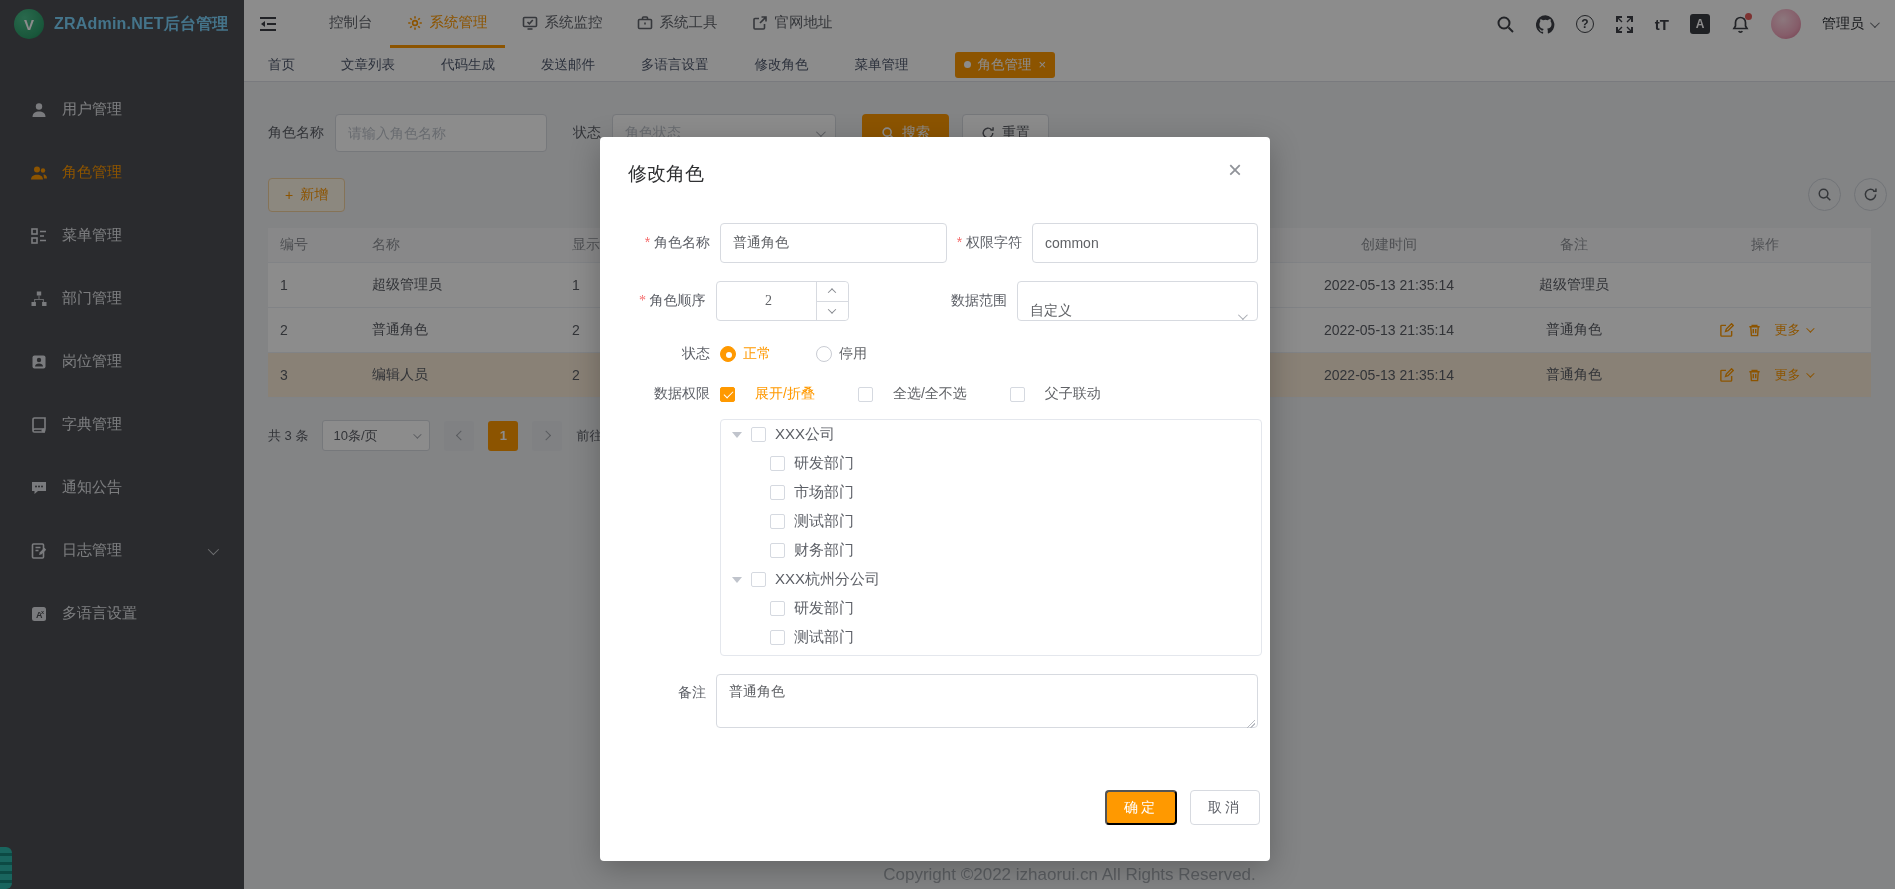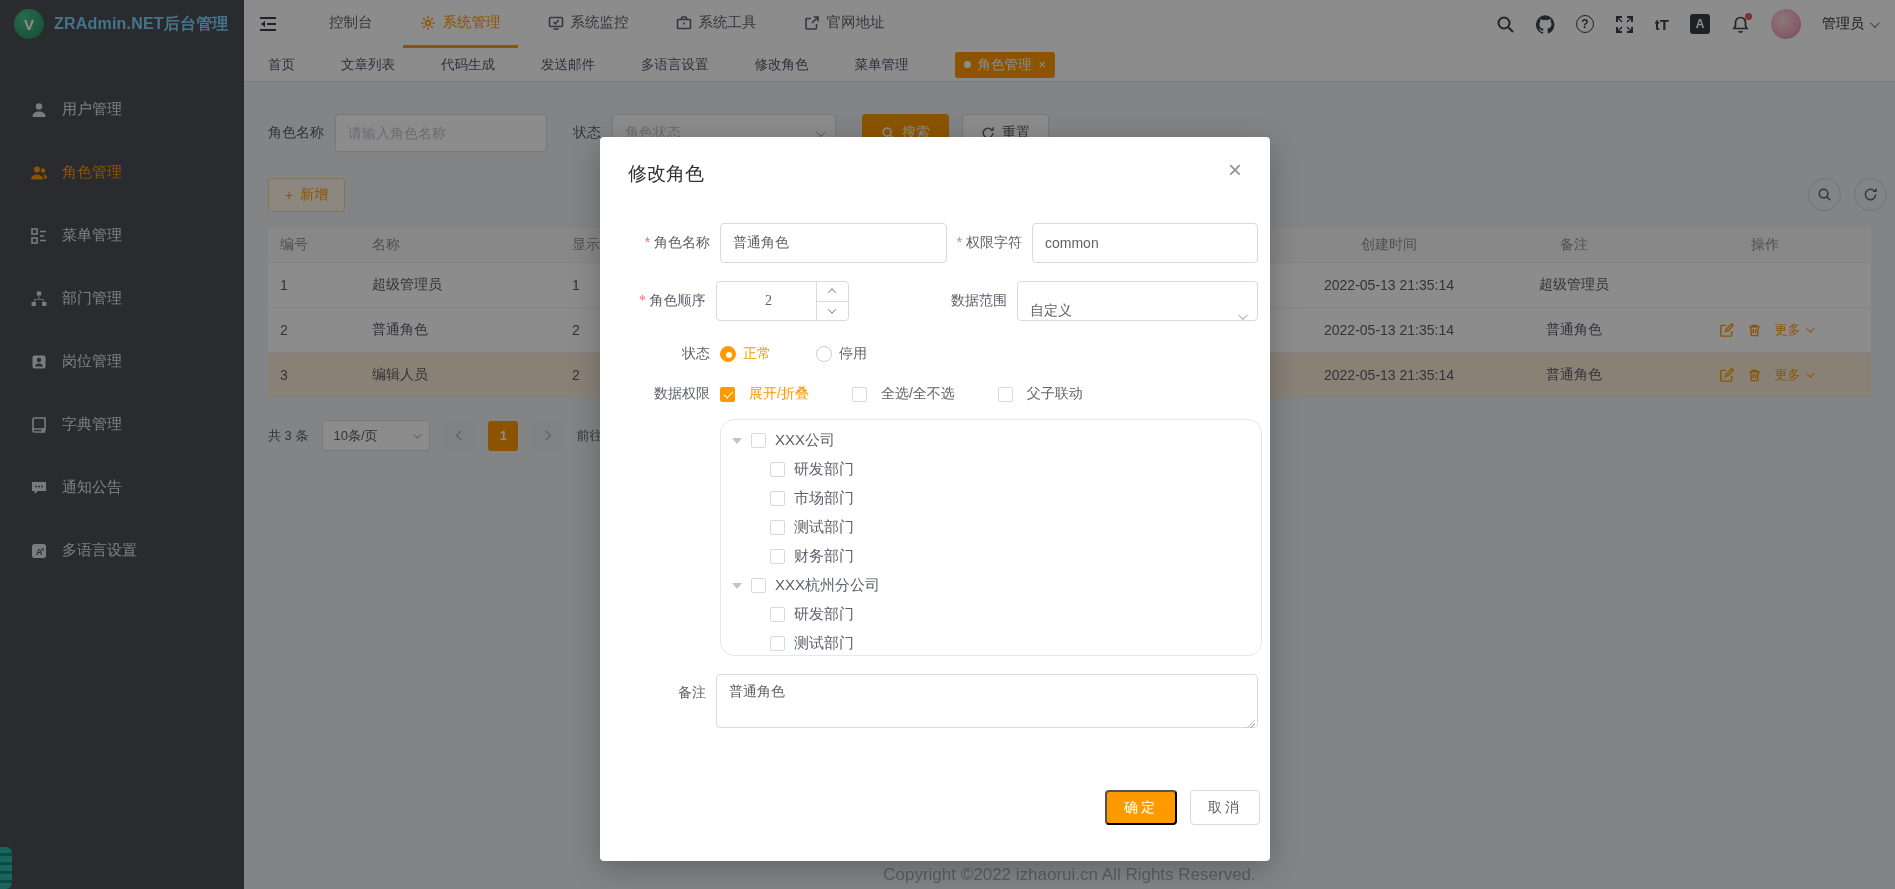--- a/index.html
+++ b/index.html
@@ -16,21 +16,21 @@
   .side-item { height:63px; display:flex; align-items:center; gap:14px; padding-left:30px; color:#e2e4e8; font-size:15px; cursor:pointer; position:relative; }
   .side-item .ic { width:18px; height:18px; color:#dfe1e5; flex:0 0 18px; }
   .side-item.active, .side-item.active .ic { color:#ff9900; }
   .side-item .side-chev { position:absolute; right:28px; width:8px; height:8px; border-right:1.5px solid #c7c9cd; border-bottom:1.5px solid #c7c9cd; transform:rotate(45deg) translateY(-2px); }
   .drawer-handle { position:absolute; left:0; bottom:0; width:12px; height:42px; border-radius:0 6px 6px 0;
      background:repeating-linear-gradient(180deg,#2eb8ac 0 6px,#17877d 6px 9px); }
 
   
   .topbar { position:absolute; left:244px; top:0; width:1651px; height:48px; background:#fff; display:flex; align-items:center; padding:0 18px 0 14px; z-index:5; }
   .burger { width:20px; height:20px; color:#3c3f45; cursor:pointer; }
-  .top-menu { display:flex; align-items:center; margin-left:34px; height:48px;gap:13px; }
+  .top-menu { display:flex; align-items:center; margin-left:34px; height:48px; }
   .menu-item { display:flex; align-items:center; gap:7px; padding:0 17px; height:48px; font-size:14.5px; color:#63666d; cursor:pointer; border-bottom:3px solid transparent; }
   .menu-item .ic { width:16px; height:16px; }
   .menu-item.active { color:#ff9900; border-bottom-color:#ff9900; }
   .top-right { margin-left:auto; display:flex; align-items:center; gap:21px; }
   .tool-ic { width:19px; height:19px; color:#3e4147; cursor:pointer; position:relative; }
   .q-circle { width:18px; height:18px; border:1.6px solid #3e4147; border-radius:50%; font-size:12px; font-weight:bold; color:#3e4147; display:flex; align-items:center; justify-content:center; cursor:pointer; }
   .font-size-ic { font-size:15px; font-weight:bold; color:#3e4147; cursor:pointer; line-height:1; }
   .lang-ic { width:20px; height:20px; background:#3a3d43; border-radius:3px; color:#fff; font-size:12px; font-weight:bold; display:flex; align-items:center; justify-content:center; cursor:pointer; }
   .bell-wrap { position:relative; cursor:pointer; }
   .bell-dot { position:absolute; top:-2px; right:-2px; width:7px; height:7px; background:#e35d5b; border-radius:50%; }
@@ -110,26 +110,26 @@
   .spin .up { border-bottom:1px solid #d7dae0; border-radius:0 4px 0 0; }
   .spin .dn { border-radius:0 0 4px 0; }
   .spin-chev { width:6px; height:6px; border-right:1.4px solid #86898f; border-bottom:1.4px solid #86898f; }
   .spin .up .spin-chev { transform:rotate(-135deg) translate(-1px,-1px); }
   .spin .dn .spin-chev { transform:rotate(45deg) translate(-1px,-1px); }
   .radio { display:flex; align-items:center; gap:7px; cursor:pointer; margin-right:45px; }
   .r-dot { width:16px; height:16px; border-radius:50%; border:1px solid #c9ccd3; background:#fff; position:relative; }
   .radio.on .r-dot { background:#ff9900; border-color:#ff9900; }
   .radio.on .r-dot::after { content:""; position:absolute; left:5px; top:5px; width:6px; height:6px; border-radius:50%; background:#fff; }
   .radio.on span { color:#ff9900; }
-  .ckb { display:flex; align-items:center; gap:14px; cursor:pointer; margin-right:43px; }
+  .ckb { display:flex; align-items:center; gap:20px; cursor:pointer; margin-right:43px; }
   .ck-box { width:15px; height:15px; border:1px solid #d5d9e0; border-radius:2px; background:#fff; position:relative; }
   .ckb.on .ck-box { background:#ff9900; border-color:#ff9900; }
   .ckb.on .ck-box::after { content:""; position:absolute; left:4.5px; top:1.5px; width:4px; height:8px; border-right:1.6px solid #fff; border-bottom:1.6px solid #fff; transform:rotate(45deg); }
   .ckb.on span { color:#ff9900; }
-  .tree-box { margin:16px 12px 0 120px; width:542px; height:237px; border:1px solid #e4e7ed; border-radius:14px; padding:6px 0; overflow:hidden; }
+  .tree-box { margin:16px 12px 0 120px; width:542px; height:237px; border:1px solid #e4e7ed; border-radius:4px; padding:0 0; overflow:hidden; }
   .tree-item { height:29px; display:flex; align-items:center; font-size:15px; color:#5c5f66; cursor:pointer; }
   .tree-item .caret { width:0; height:0; border-left:5px solid transparent; border-right:5px solid transparent; border-top:6px solid #c0c4cc; margin:0 9px 0 11px; }
   .tree-item.child { padding-left:49px; }
   .tree-item .ck-box { margin-right:9px; }
   .remark-row { margin-top:18px; align-items:flex-start; }
   .m-textarea { width:542px; height:54px; border:1px solid #d7dae0; border-radius:4px; padding:8px 12px; font-size:14px; color:#606266; font-family:inherit; resize:none; outline:none; position:relative; }
   .ta-wrap { position:relative; }
   .ta-grip { position:absolute; right:3px; bottom:3px; width:9px; height:9px;
      background:linear-gradient(135deg, transparent 50%, #b9bcc2 50%, #b9bcc2 57%, transparent 57%, transparent 72%, #b9bcc2 72%, #b9bcc2 79%, transparent 79%); }
   .m-foot { display:flex; justify-content:flex-end; margin:59px 10px 0 0; gap:13px; }
@@ -195,20 +195,29 @@
       <span>字典管理</span>
     </div>
     <div class="side-item">
       <svg class="ic" viewBox="0 0 18 18">
           <path d="M2 3h14v9H8l-3.5 3v-3H2z" fill="currentColor"></path>
           <circle cx="6" cy="7.5" r="1" fill="#4d4f54"></circle>
           <circle cx="9" cy="7.5" r="1" fill="#4d4f54"></circle>
           <circle cx="12" cy="7.5" r="1" fill="#4d4f54"></circle>
         </svg>
       <span>通知公告</span>
+    </div>
+    <div class="side-item">
+      <svg class="ic" viewBox="0 0 18 18" fill="none" stroke="currentColor" stroke-width="1.6">
+          <rect x="2.5" y="2" width="11" height="14" rx="1"></rect>
+          <path d="M5.5 5.5h5M5.5 8.5h3"></path>
+          <path d="M9 13.5l1-3 5-5 2 2-5 5z" fill="currentColor" stroke="none" transform="scale(0.9) translate(1,1)"></path>
+        </svg>
+      <span>日志管理</span>
+      <span class="side-chev"></span>
     </div>
     <div class="side-item">
       <svg class="ic" viewBox="0 0 18 18">
           <rect x="2" y="2" width="14" height="14" rx="2.5" fill="currentColor"></rect>
           <text x="6" y="12.5" font-size="9" font-weight="bold" fill="#4d4f54">A</text>
           <text x="11" y="9" font-size="5.5" font-weight="bold" fill="#4d4f54">x</text>
         </svg>
       <span>多语言设置</span>
     </div>
   </nav>

